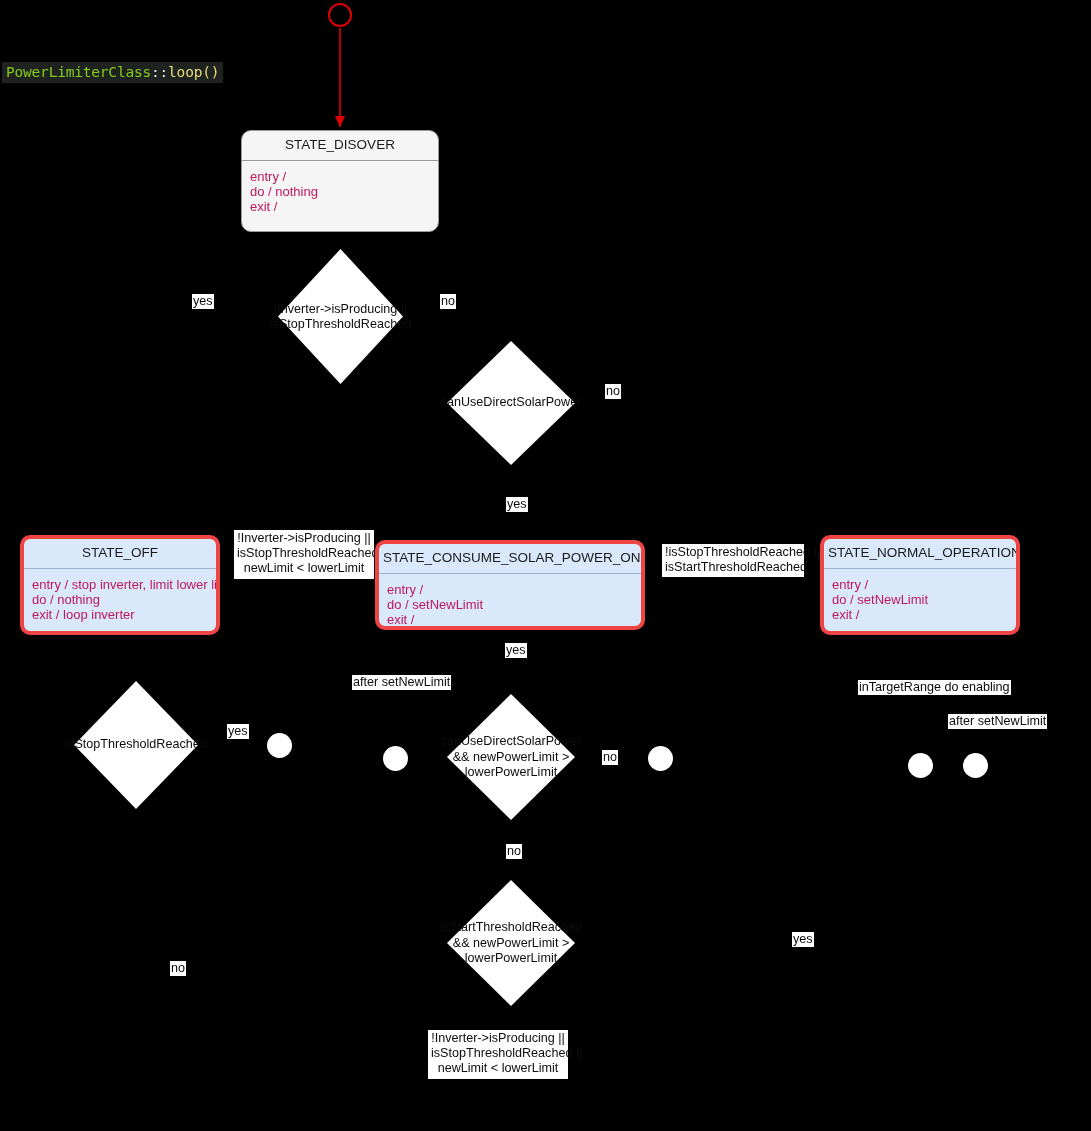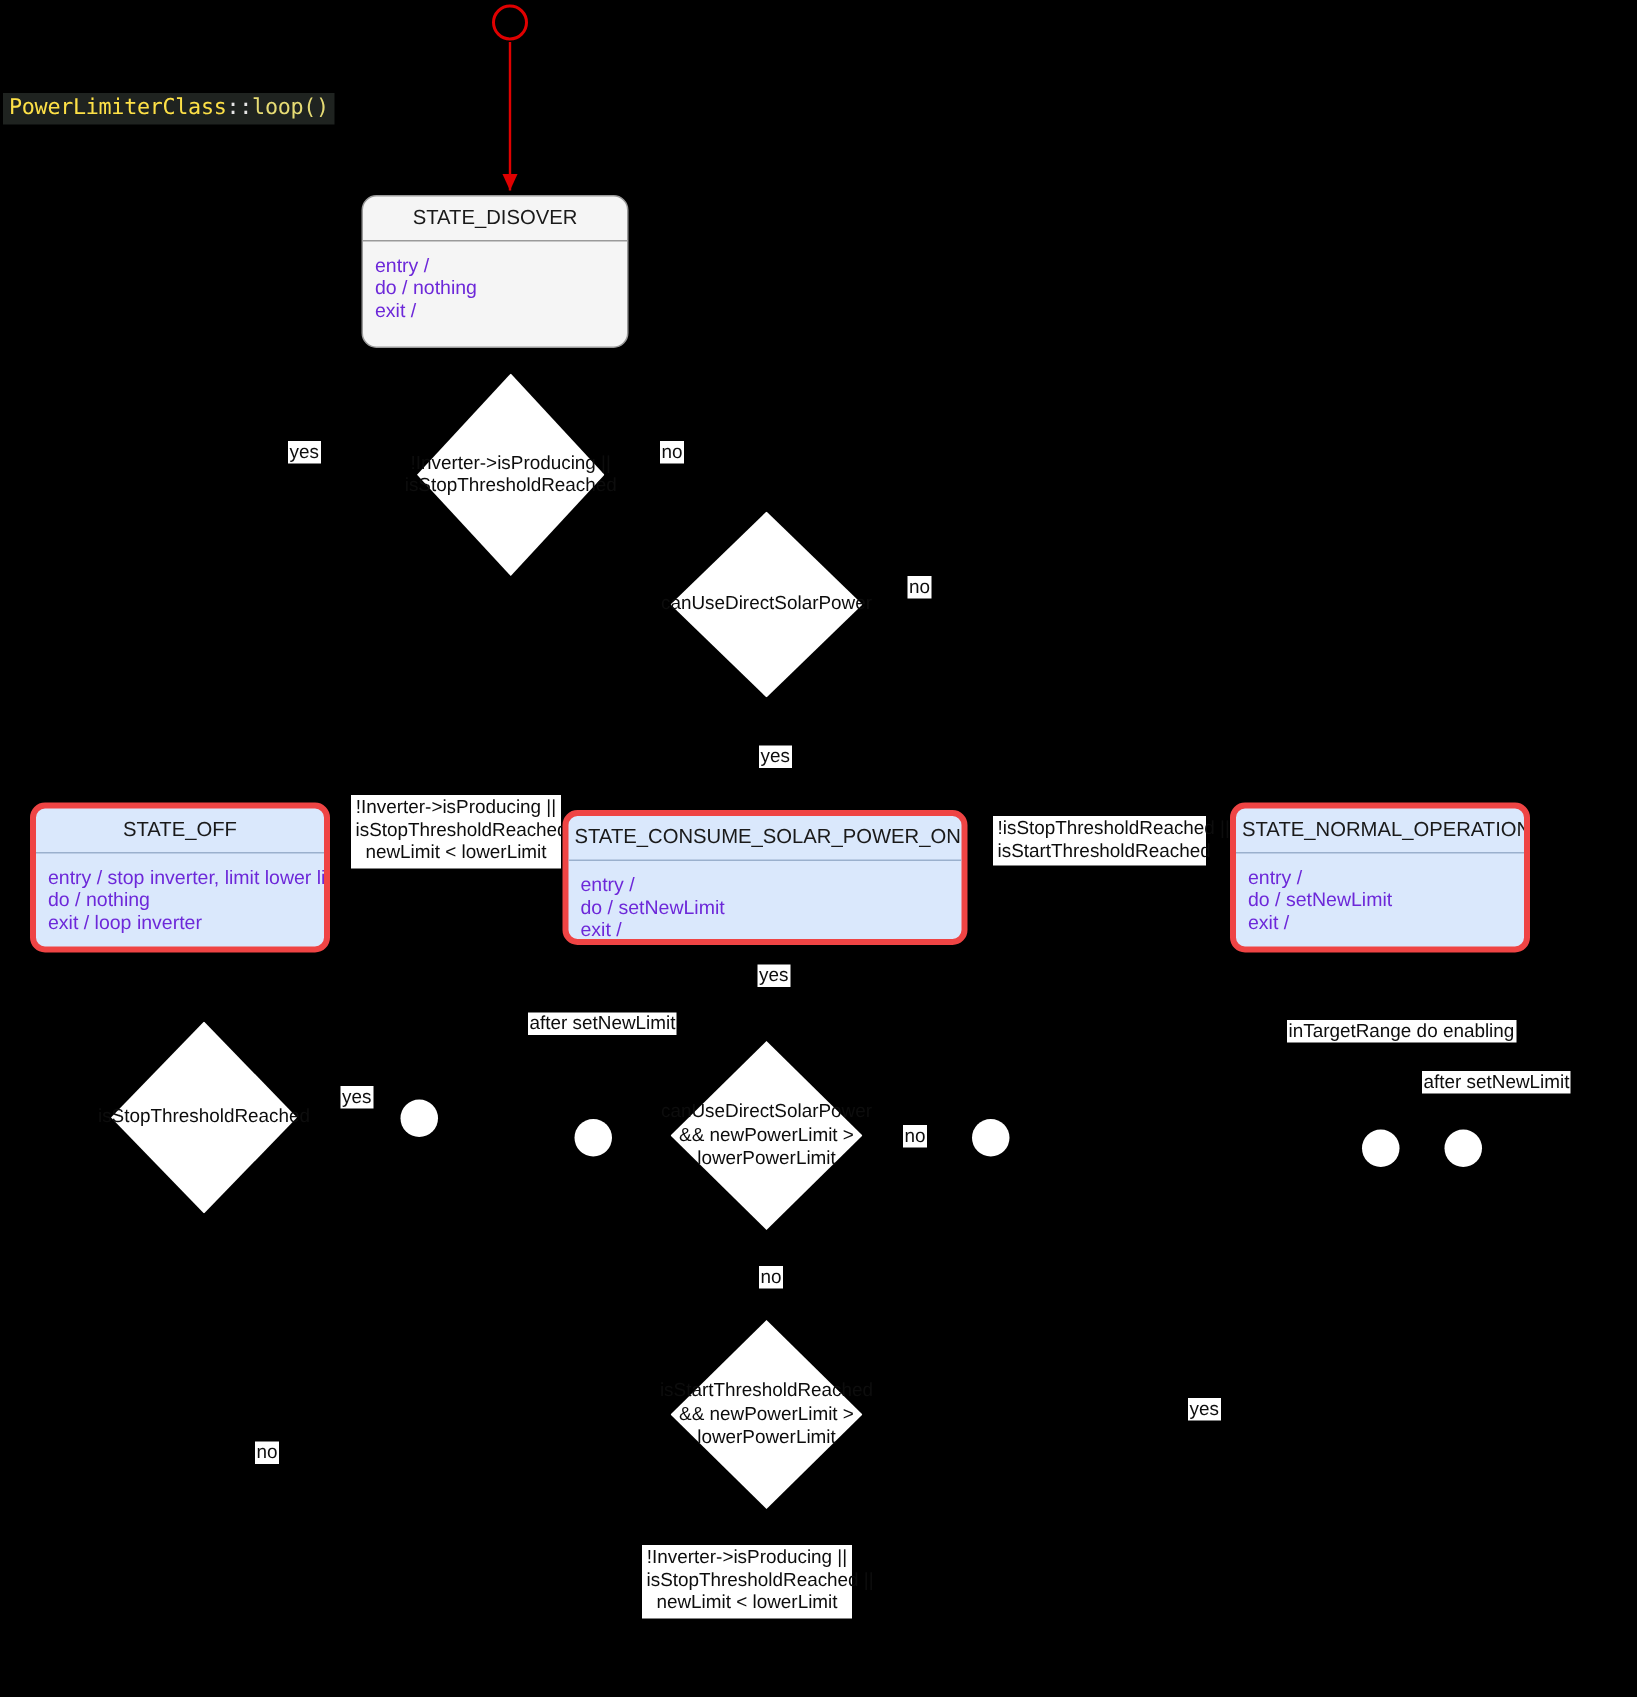--- a/index.html
+++ b/index.html
@@ -30,21 +30,21 @@
   .code-caption {
     position: absolute;
     background: #1f2320;
     padding: 2px 4px 3px 4px;
     font-family: "DejaVu Sans Mono", monospace;
     font-size: 14.5px;
     letter-spacing: -0.2px;
     white-space: nowrap;
     line-height: 16px;
   }
-  .code-cls  { color: #fde047; }
+  .code-cls  { color: #84cc16; }
   .code-op   { color: #e6e6e6; }
   .code-fn   { color: #e6db74; }
 
   
   .state-box {
     position: absolute;
     border-radius: 10px;
     box-sizing: border-box;
     overflow: hidden;
   }
@@ -57,21 +57,21 @@
     white-space: nowrap;
   }
   .state-box .state-divider {
     height: 1px;
     width: 100%;
   }
   .state-box .state-body {
     padding: 9px 8px 8px 8px;
     font-size: 13px;
     line-height: 14.8px;
-    color: #6d28d9;
+    color: #be185d;
     white-space: nowrap;
   }
   .state-box.theme-gray {
     background: #f5f5f5;
     border: 1px solid #9a9a9a;
   }
   .state-box.theme-gray .state-divider { background: #9a9a9a; }
   .state-box.theme-blue {
     background: #dae8fc;
     border: 4px solid #ef4444;
@@ -147,21 +147,21 @@
     <line x1="340" y1="28" x2="340" y2="127" stroke="#e00000" stroke-width="1.6" marker-end="url(#arrow-red)"></line>
   </svg>
 
   <div class="code-caption" style="left:2px; top:62px;">
     <span class="code-cls">PowerLimiterClass</span><span class="code-op">::</span><span class="code-fn">loop()</span>
   </div>
 
   <div class="start-circle" style="left:328px; top:3px; width:24px; height:24px;"></div>
 
 
-  <div class="state-box theme-gray" style="left:241px; top:130px; width:178px; height:102px;">
+  <div class="state-box theme-gray" style="left:241px; top:130px; width:198px; height:102px;">
     <div class="state-title">STATE_DISOVER</div>
     <div class="state-divider"></div>
     <div class="state-body">
       <div>entry /</div>
       <div>do / nothing</div>
       <div>exit /</div>
     </div>
   </div>
 
   <div class="diamond" style="left:278px; top:249px; width:125px; height:135px;">

